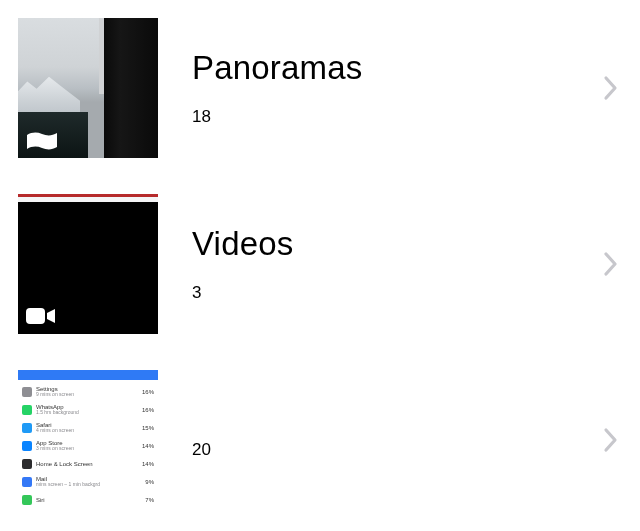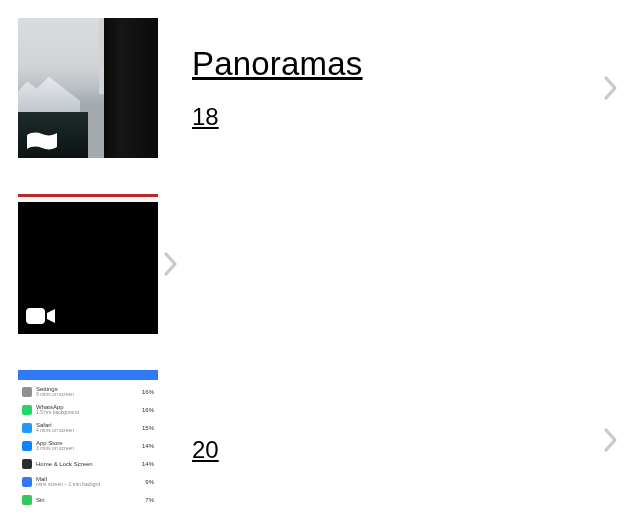--- a/index.html
+++ b/index.html
@@ -11,21 +11,20 @@
     overflow: hidden;
   }
   .list {
     display: flex;
     flex-direction: column;
   }
   .row {
     display: flex;
     align-items: center;
     padding: 18px 12px 18px 18px;
-    text-decoration: underline;
   }
   .thumb-wrap {
     position: relative;
     width: 140px;
     height: 140px;
     flex: 0 0 auto;
     overflow: hidden;
     background: #000;
   }
   .thumb-topbar {
@@ -51,21 +50,21 @@
     justify-content: center;
   }
   .title {
     font-size: 33px;
     font-weight: 400;
     color: #000;
     letter-spacing: 0.2px;
     line-height: 1.15;
   }
   .count {
-    font-size: 24px;
+    font-size: 17px;
     color: #000;
     margin-top: 20px;
   }
   .chevron {
     flex: 0 0 auto;
     width: 30px;
     color: #c7c7cc;
     display: flex;
     align-items: center;
     justify-content: center;
@@ -178,20 +177,24 @@
       <div class="vid-topbar"></div>
       <div class="vid-topbar-white"></div>
       <div class="vid-black"></div>
       <div class="thumb-overlay-icon">
         <svg width="30" height="20" viewBox="0 0 30 20">
           <rect x="0" y="2" width="19" height="16" rx="4" fill="#fff"></rect>
           <path d="M21 7 L29 3 L29 17 L21 13 Z" fill="#fff"></path>
         </svg>
       </div>
     </div>
+    <div class="text-col">
+      <div class="title">Videos</div>
+      <div class="count">3</div>
+    </div>
     <div class="chevron">
       <svg width="16" height="26" viewBox="0 0 16 26">
         <path d="M3 3 L12 13 L3 23" stroke="#c7c7cc" stroke-width="3.2" fill="none" stroke-linecap="round" stroke-linejoin="round"></path>
       </svg>
     </div>
   </div>
 
   <div class="row">
     <div class="thumb-wrap">
       <div class="ss-bg"></div>

